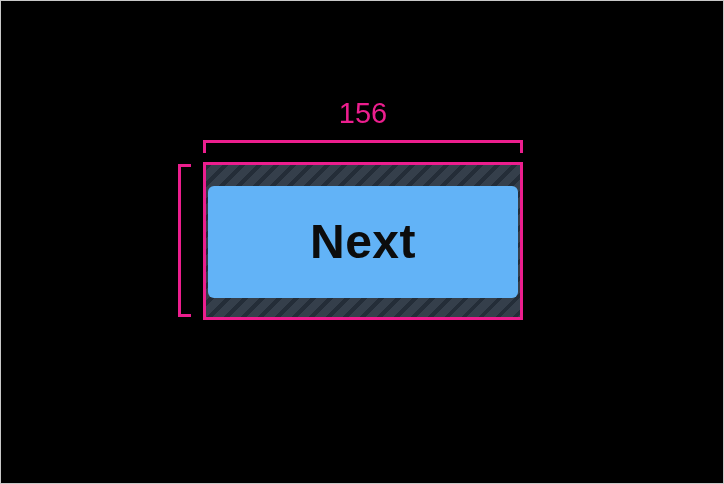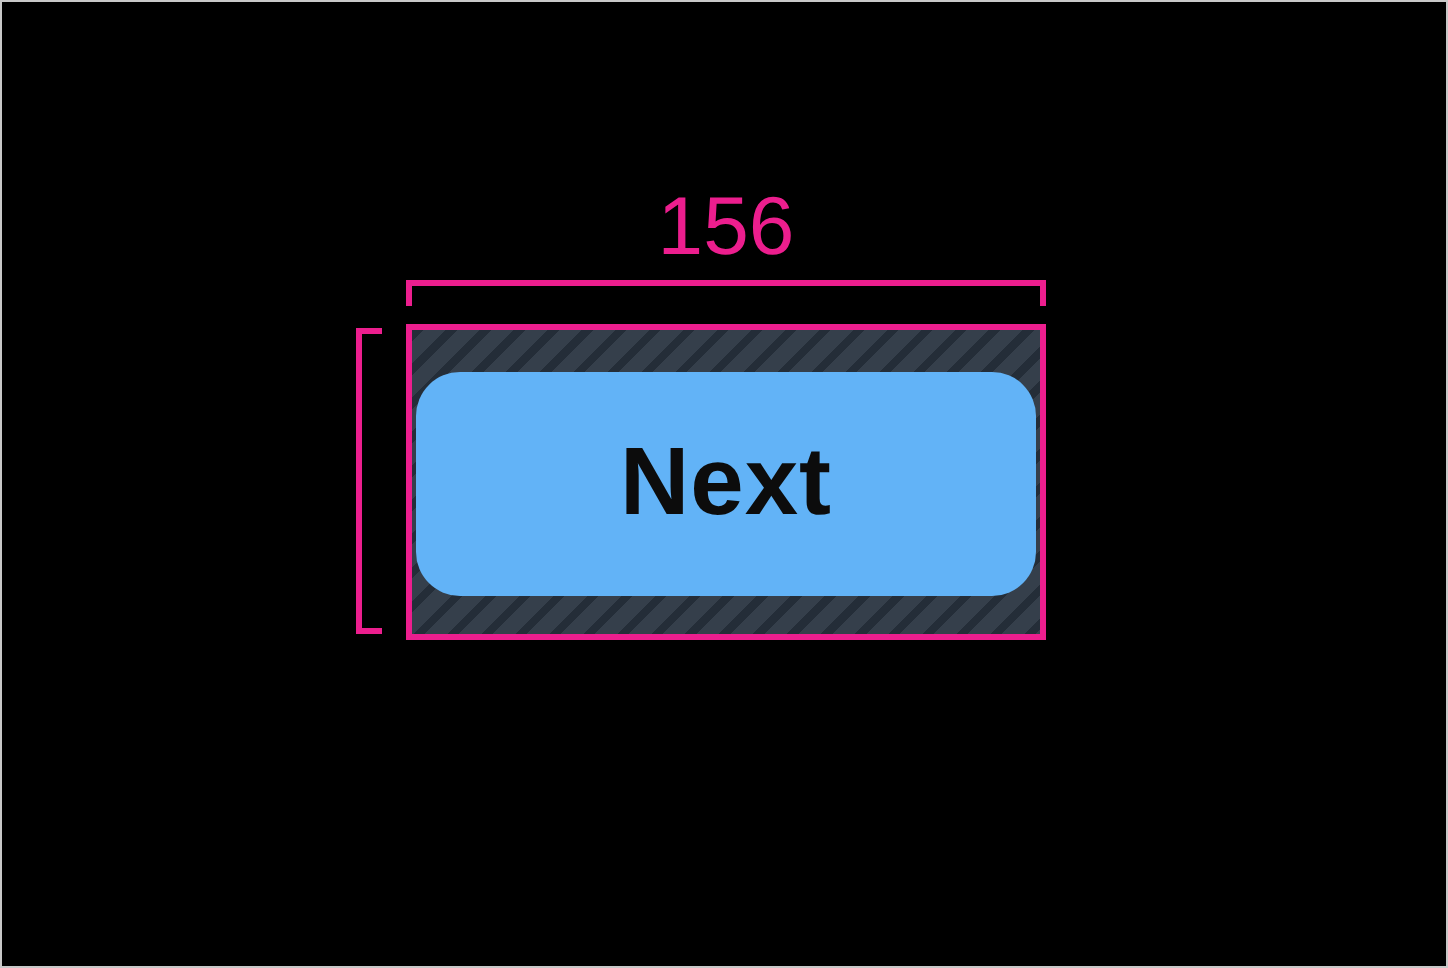--- a/index.html
+++ b/index.html
@@ -15,21 +15,21 @@
     background: #000000;
     border: 1px solid #c8c8c8;
     overflow: hidden;
     font-family: "Liberation Sans", sans-serif;
   }
 
   
   .dim-label {
     position: absolute;
     color: #ec1e8e;
-    font-size: 41px;
+    font-size: 29px;
     font-weight: 400;
     line-height: 40px;
     white-space: nowrap;
   }
   #width-label {
     left: 202px;
     width: 320px;
     top: 92px;
     text-align: center;
   }
@@ -84,21 +84,21 @@
   }
 
   
   #next-button {
     position: absolute;
     left: 2px;
     right: 2px;
     top: 21px;
     bottom: 19px;
     background: #62b3f7;
-    border-radius: 22px;
+    border-radius: 6px;
     display: flex;
     align-items: center;
     justify-content: center;
     border: none;
     cursor: pointer;
     padding: 0;
   }
   #next-button .btn-label {
     color: #0c0c0c;
     font-family: "Liberation Sans", sans-serif;

